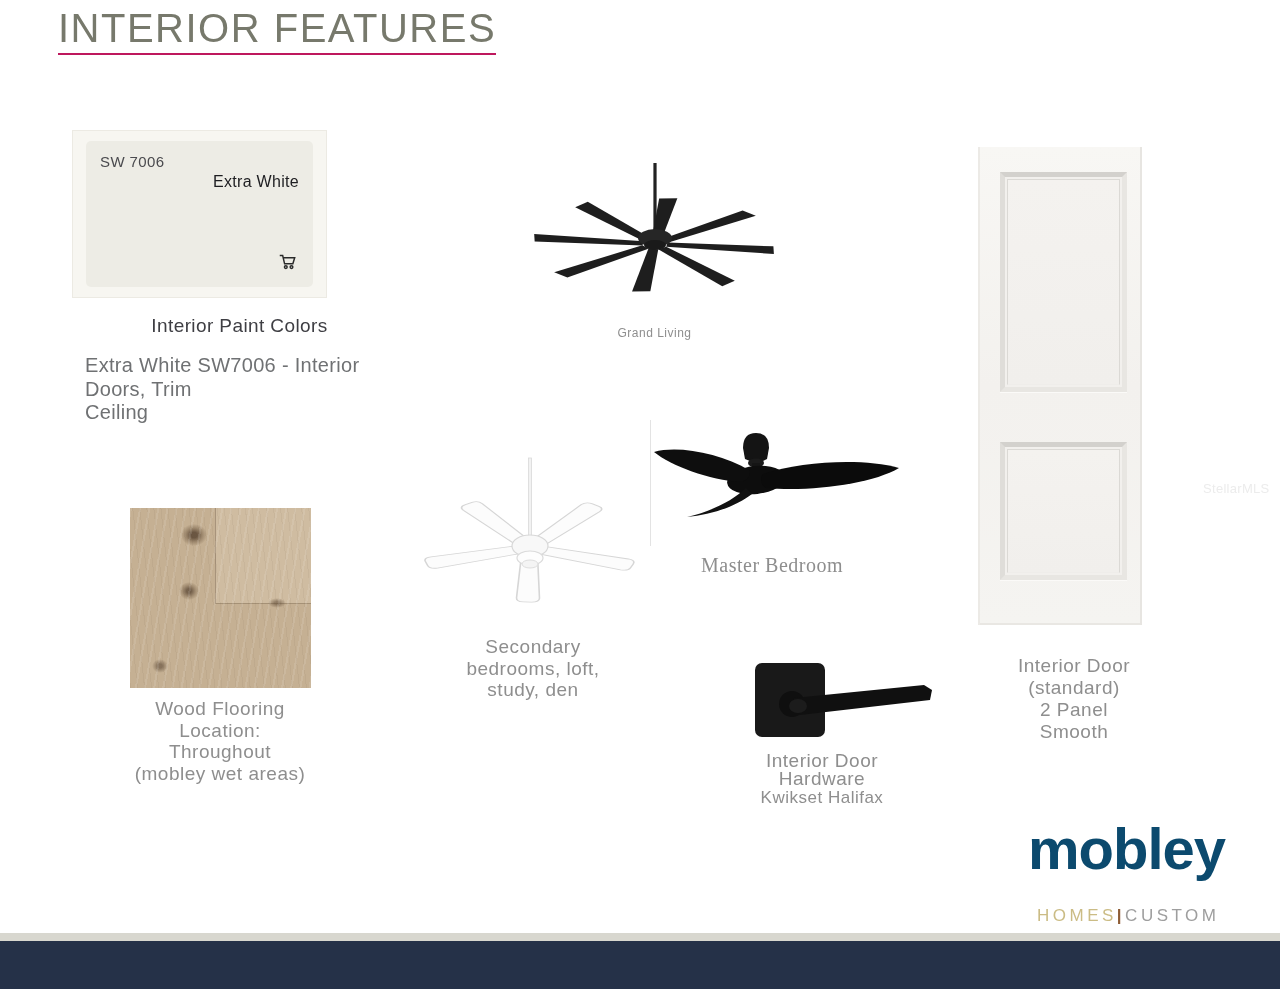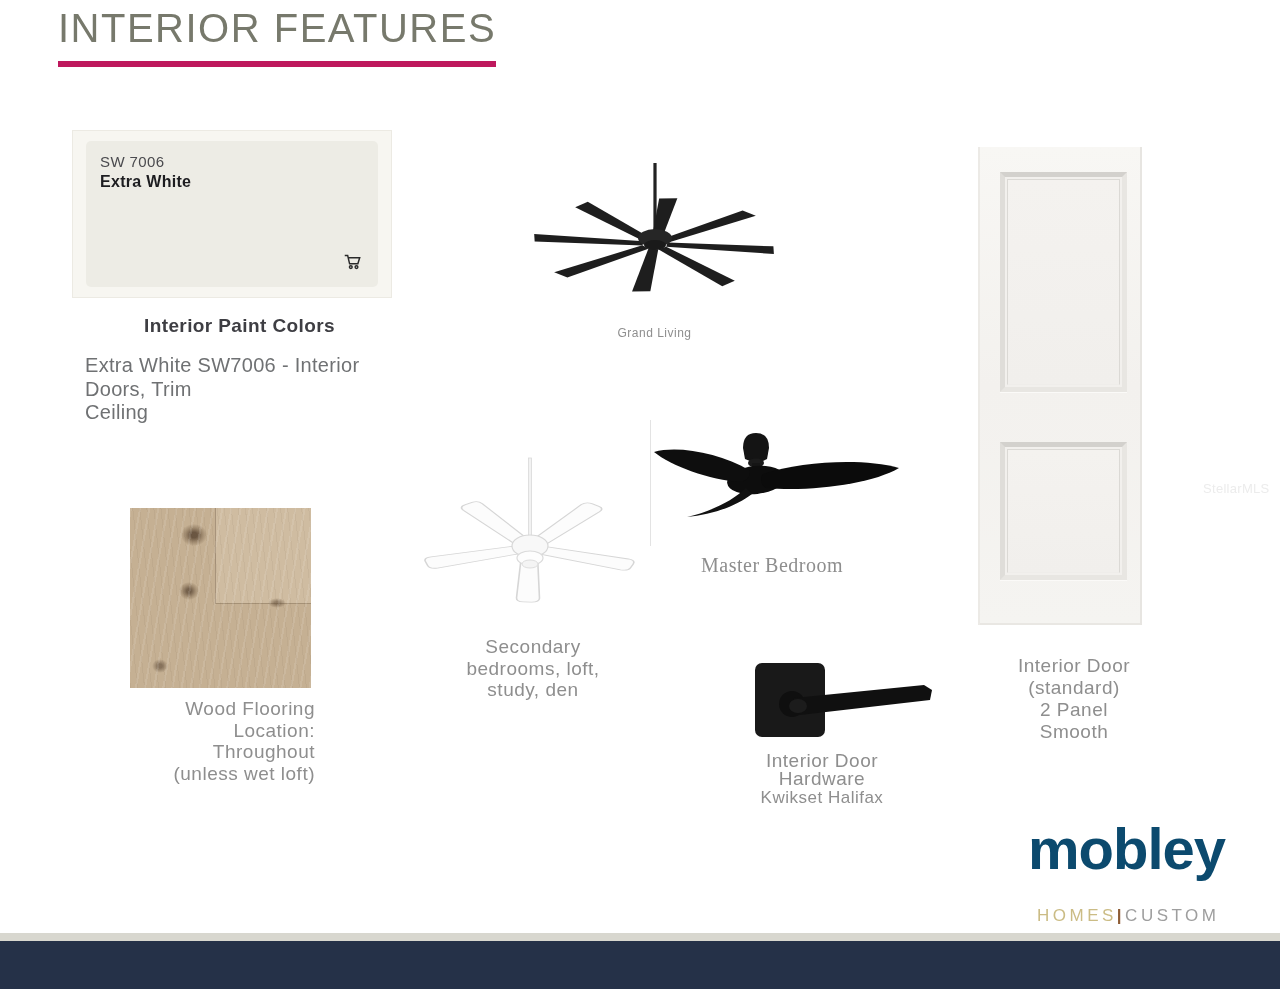--- a/index.html
+++ b/index.html
@@ -4,41 +4,41 @@
 <style>
   * { margin:0; padding:0; box-sizing:border-box; }
   html,body { background:#ffffff; }
   body { font-family:"Liberation Sans", sans-serif; }
   .page { position:relative; width:1280px; height:989px; background:#fff; overflow:hidden; }
 
   
   .page-title {
     position:absolute; left:58px; top:6px;
     font-size:40px; letter-spacing:1.5px; font-weight:400;
-    color:#77796c; padding-bottom:10px; border-bottom:6px solid #be185d;
+    color:#77796c; padding-bottom:2px; border-bottom:2px solid #be185d;
   }
 
   
   .paint-panel {
-    position:absolute; left:72px; top:130px; width:320px; height:168px;
+    position:absolute; left:72px; top:130px; width:255px; height:168px;
     background:#f7f6f1; border:1px solid #eceae3;
     display:flex; gap:12px; padding:10px 13px;
   }
   .paint-chip {
     position:relative; flex:1; background:#edece5; border-radius:5px;
     padding:12px 14px;
   }
   .chip-code { font-size:15px; color:#4a4a4e; letter-spacing:.4px; }
-  .chip-name { font-size:16px; color:#1d1d20; font-weight:700; margin-top:3px; letter-spacing:.3px; }
+  .chip-name { font-size:16px; color:#1d1d20; font-weight:400; margin-top:3px; letter-spacing:.3px;text-align:right; }
   .cart-icon { position:absolute; right:14px; bottom:14px; width:22px; height:22px; }
   .cart-icon svg { width:100%; height:100%; stroke:#2a2a2a; fill:none; stroke-width:1.6; }
 
   .paint-heading {
     position:absolute; left:72px; top:315px; width:335px; text-align:center;
-    font-size:19px; font-weight:700; color:#3e3e43; letter-spacing:.4px;
+    font-size:19px; font-weight:400; color:#3e3e43; letter-spacing:.4px;
   }
   .paint-desc {
     position:absolute; left:85px; top:354px; width:320px;
     font-size:20px; color:#6f7173; line-height:23.5px; letter-spacing:.3px;
   }
 
   
   .caption { position:absolute; color:#8e8e8e; letter-spacing:.5px; text-align:center; }
 
   
@@ -137,25 +137,25 @@
     <div class="plank-rt"></div>
     <div class="seam-v"></div>
     <div class="seam-h"></div>
     <div class="knot knot1"></div>
     <div class="knot knot2"></div>
     <div class="knot knot3"></div>
     <div class="knot knot4"></div>
     <div class="grain"></div>
   </div>
 
-  <div class="caption" style="left:125px; top:698px; width:190px; font-size:19px; line-height:21.5px;text-align:right;">
+  <div class="caption" style="left:125px; top:698px; width:190px; font-size:19px; line-height:21.5px;">
     <div>Wood Flooring</div>
     <div>Location:</div>
     <div>Throughout</div>
-    <div>(unless wet loft)</div>
+    <div>(mobley wet areas)</div>
   </div>
 
   <svg class="fan-svg" style="left:510px; top:158px; width:290px; height:175px;" viewBox="0 0 290 175">
     <rect x="143.4" y="5" width="3.2" height="76" fill="#222"></rect>
     <g transform="translate(145,86) scale(1,0.42)">
       <g fill="#1e1e1e">
         <polygon points="12,-5 118,-11 121,7 12,5" transform="rotate(8)"></polygon>
         <polygon points="12,-5 118,-11 121,7 12,5" transform="rotate(53)"></polygon>
         <polygon points="12,-5 112,-11 115,7 12,5" transform="rotate(98)"></polygon>
         <polygon points="12,-5 118,-11 121,7 12,5" transform="rotate(143)"></polygon>

